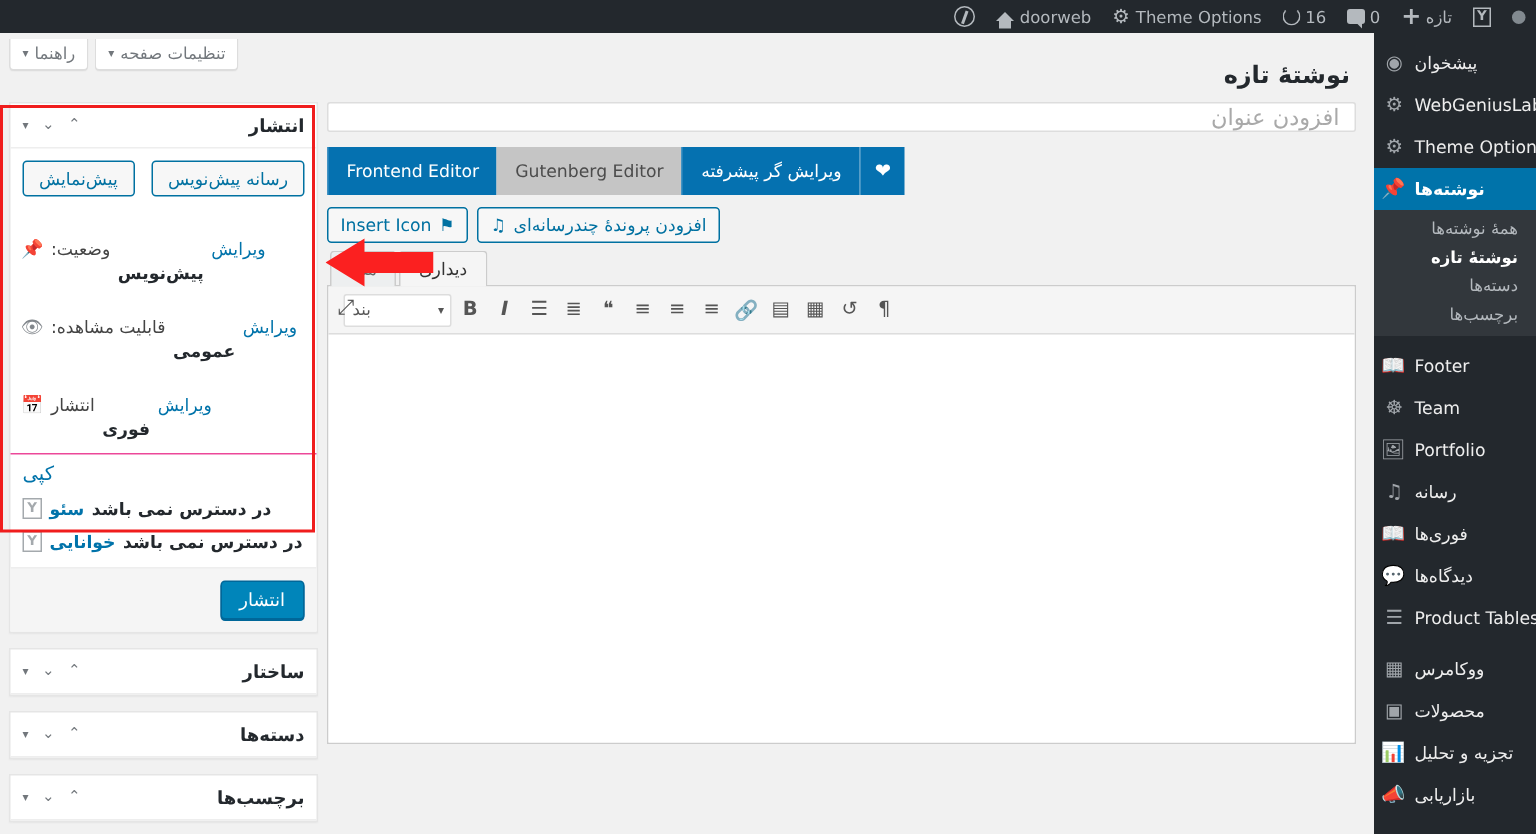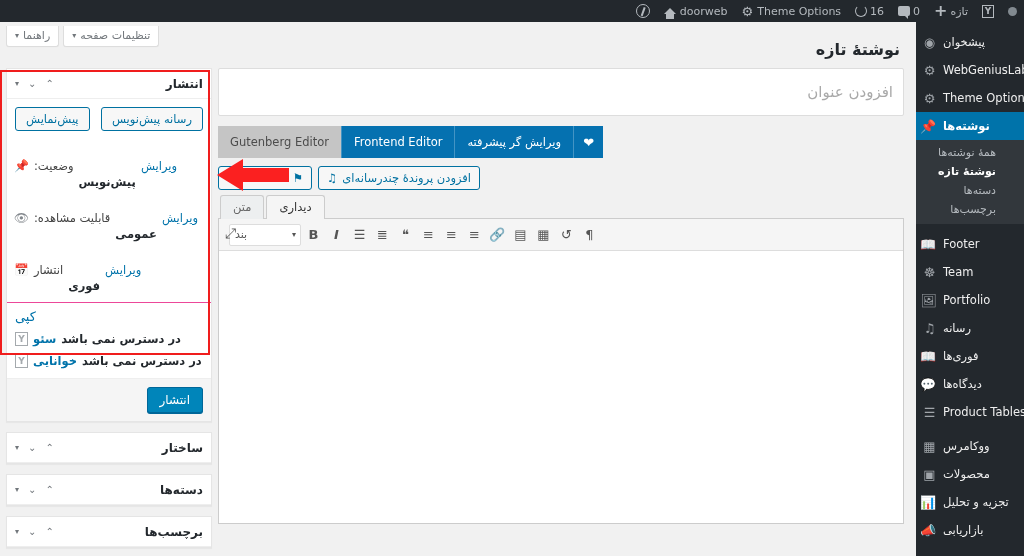--- a/index.html
+++ b/index.html
@@ -80,21 +80,21 @@
     white-space: nowrap; position: relative;
   }
   .menu-item .mi-ico { width: 15px; text-align: center; font-size: 13px; color: #a0a5aa; flex: 0 0 15px; }
   .menu-item.current { background: #0073aa; color: #fff; font-weight: 700; }
   .menu-item.current .mi-ico { color: #fff; }
   .menu-item.current::after {
     content: ""; position: absolute; left: -8px; top: 50%; transform: translateY(-50%);
     border-top: 8px solid transparent; border-bottom: 8px solid transparent;
     border-left: 8px solid #f1f1f1;
   }
-  .submenu { background: #32373c; padding: 3px 16px 5px; }
+  .submenu { background: #32373c; padding: 3px 0 5px; }
   .submenu-item {
     display: block; text-align: right; padding: 3px 12px 3px 8px;
     color: #b4b9be; font-size: 11px; white-space: nowrap;
   }
   .submenu-item.active { color: #fff; font-weight: 700; }
   .menu-sep { height: 6px; }
 
   
   #work { position: absolute; top: 22px; right: 108px; left: 0; bottom: 0; background: #f1f1f1; }
 
@@ -115,21 +115,21 @@
   .page-title {
     position: absolute; top: 18px; right: 16px; font-size: 16px; font-weight: 700;
     color: #23282d;
   }
 
   
   #editor-col { position: absolute; top: 46px; right: 12px; left: 218px; bottom: 0; }
 
   .title-wrap { margin-bottom: 10px; }
   .title-input {
-    width: 100%; height: 48px; background: #fff; border: 1px solid #ddd;
+    width: 100%; height: 20px; background: #fff; border: 1px solid #ddd;
     padding: 4px 10px; font-size: 15px; color: #a9a9a9; display: flex; align-items: center;
     justify-content: flex-start; border-radius: 2px;
   }
 
   
   .switcher { display: flex; justify-content: flex-start; margin-bottom: 8px; direction: ltr; }
   .sw-group { display: flex; height: 32px; }
   .sw-btn {
     display: flex; align-items: center; justify-content: center;
     padding: 0 12px; font-size: 11.5px; color: #fff; background: #0571b0;
@@ -380,22 +380,22 @@
     <div class="page-title">نوشتهٔ تازه</div>
 
     <div id="editor-col">
 
       <div class="title-wrap">
         <div class="title-input">افزودن عنوان</div>
       </div>
 
       <div class="switcher">
         <div class="sw-group">
+          <div class="sw-btn">Frontend Editor</div>
           <div class="sw-btn gray">Gutenberg Editor</div>
-          <div class="sw-btn">Frontend Editor</div>
           <div class="sw-btn">ویرایش گر پیشرفته</div>
           <div class="sw-btn heart">❤</div>
         </div>
       </div>
 
       <div class="media-row">
         <div class="media-btn">
           <span>⚑</span>
           <span>Insert Icon</span>
         </div>

